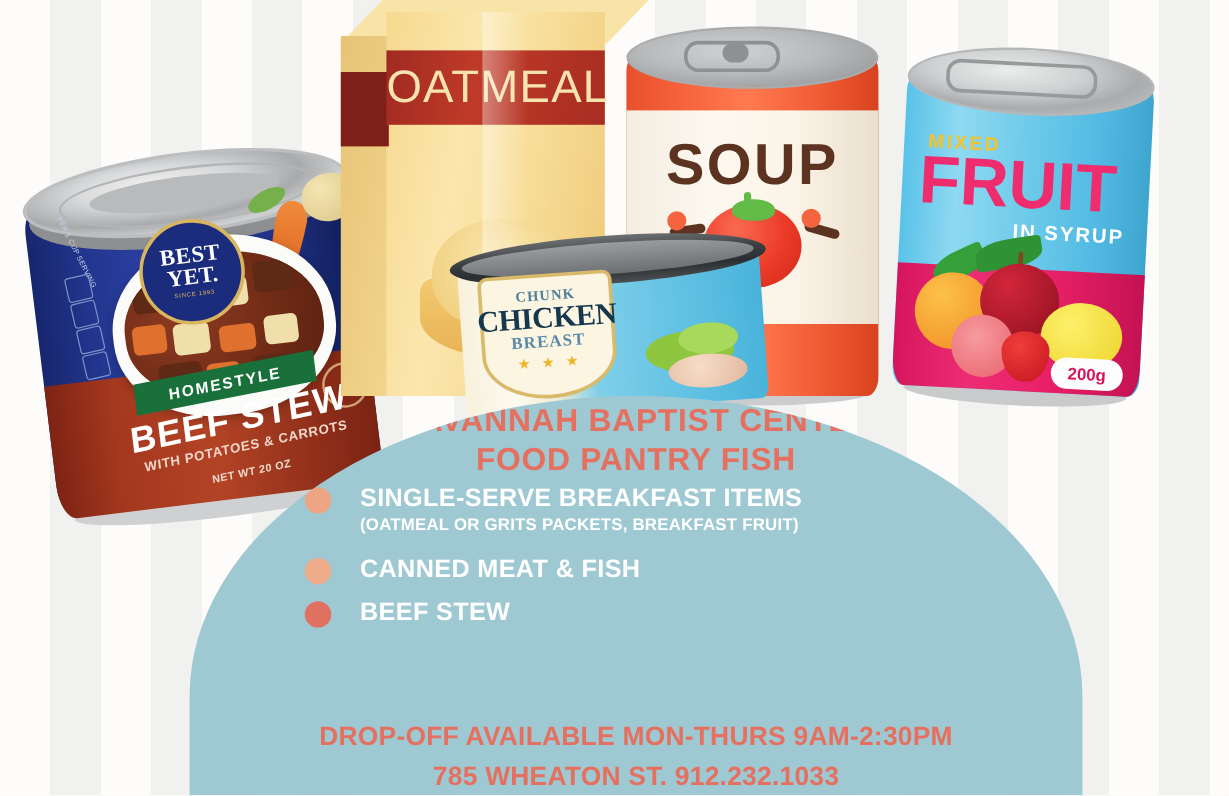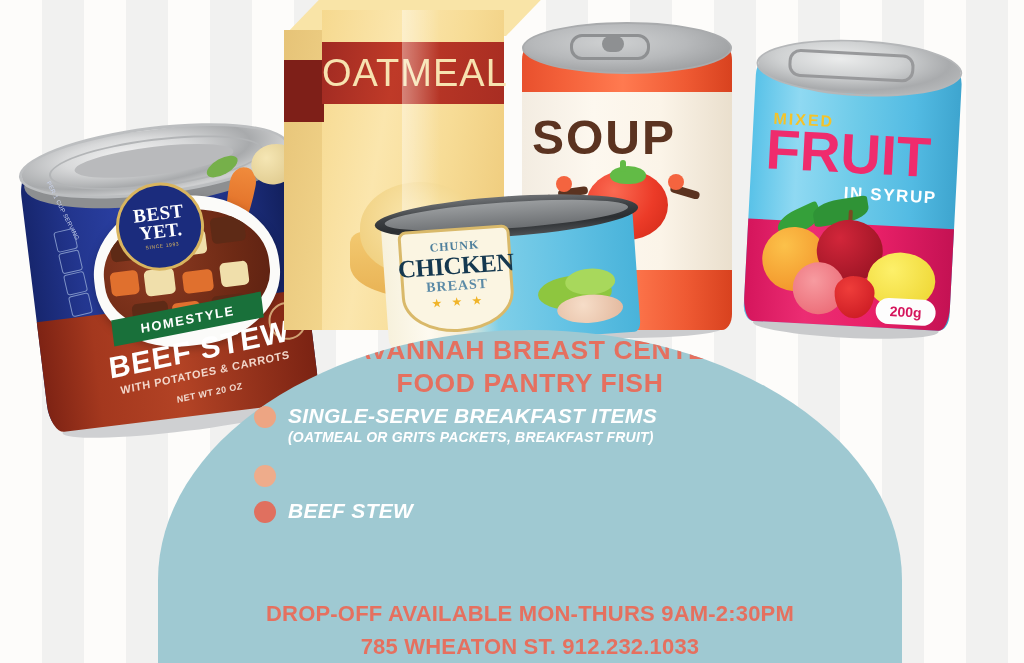--- a/index.html
+++ b/index.html
@@ -101,21 +101,21 @@
      border-radius:10px/16px;}
   #soup .label{position:absolute;left:8px;top:74px;width:210px;height:178px;
      background:linear-gradient(90deg,#f3ece1 0%,#fdf8ef 34%,#fbf4e8 66%,#eadfcd 100%);}
   #soup .lid{position:absolute;left:8px;top:4px;width:210px;height:52px;
      background:radial-gradient(ellipse at 42% 38%,#cfd1d2 0%,#b7b9bb 45%,#9d9fa1 78%,#b9bbbd 100%);
      border-radius:50%;border:2px solid #a9abad;box-sizing:border-box;}
   #soup .tab{position:absolute;left:56px;top:16px;width:74px;height:20px;
      border:3px solid #8e9092;border-radius:12px;}
   #soup .tab2{position:absolute;left:88px;top:18px;width:22px;height:16px;
      background:#8e9092;border-radius:8px;}
-  #soup .word{position:absolute;left:18px;top:92px;width:190px;
+  #soup .word{position:absolute;left:18px;top:92px;width:190px;text-align:center;
      color:#5b3320;font-size:48px;font-weight:bold;letter-spacing:2px;
      font-family:"Liberation Sans", sans-serif;}
   #soup .tomato{position:absolute;left:72px;top:152px;width:82px;height:70px;
      background:radial-gradient(circle at 34% 30%,#fa6a52 0%,#ec3b28 55%,#cf2817 100%);
      border-radius:50%;}
   #soup .tleaf{position:absolute;left:96px;top:148px;width:36px;height:18px;background:#62bb46;
      border-radius:50% 50% 44% 44%;}
   #soup .tleaf2{position:absolute;left:106px;top:142px;width:6px;height:12px;background:#62bb46;border-radius:3px;}
   #soup .arm{position:absolute;width:30px;height:8px;background:#5b3320;border-radius:4px;}
   #soup .hand{position:absolute;width:16px;height:16px;background:#f4643f;border-radius:50%;}
@@ -186,21 +186,21 @@
   
   #panel{position:absolute;left:158px;top:330px;width:744px;height:333px;
      background:#9fc9d2;border-radius:372px 372px 0 0 / 250px 250px 0 0;overflow:hidden;}
 
   #heading{position:absolute;left:0;top:4px;width:100%;text-align:center;
      color:#e5705f;font-size:26.5px;font-weight:bold;letter-spacing:.6px;line-height:33px;}
 
   .bullets{position:absolute;left:96px;top:74px;width:600px;}
   .brow{display:flex;align-items:flex-start;margin-bottom:2px;}
   .dot{width:22px;height:22px;border-radius:50%;flex:0 0 auto;margin-top:2px;}
-  .btext{margin-left:12px;font-style:italic;}
+  .btext{margin-left:24px;}
   .blabel{color:#ffffff;font-size:21px;font-weight:bold;letter-spacing:.3px;line-height:24px;}
   .bsub{color:#ffffff;font-size:14px;font-weight:bold;letter-spacing:.2px;margin-top:1px;}
   .gap{height:16px;}
 
   #footer{position:absolute;left:0;bottom:0px;width:100%;text-align:center;
      color:#e5705f;font-size:22px;font-weight:bold;letter-spacing:.2px;line-height:33px;}
 </style>
 </head>
 <body>
 
@@ -320,38 +320,41 @@
     <div class="grapefruit"></div>
     <div class="strawberry"></div>
     <div class="weight">200g</div>
     <div class="lid"></div>
     <div class="tabring"></div>
   </div>
 
   <div id="panel">
 
     <div id="heading">
-      <div>SAVANNAH BREAST CENTER</div>
+      <div>SAVANNAH BAPTIST CENTER</div>
       <div>FOOD PANTRY FISH</div>
     </div>
 
     <div class="bullets">
 
       <div class="brow">
         <div class="dot" style="background:#eda583"></div>
         <div class="btext">
           <div class="blabel">SINGLE-SERVE BREAKFAST ITEMS</div>
           <div class="bsub">(OATMEAL OR GRITS PACKETS, BREAKFAST FRUIT)</div>
         </div>
       </div>
 
       <div class="gap"></div>
 
       <div class="brow">
         <div class="dot" style="background:#eeac8b"></div>
+        <div class="btext">
+          <div class="blabel">CANNED MEAT &amp; FISH</div>
+        </div>
       </div>
 
       <div class="brow" style="margin-top:12px">
         <div class="dot" style="background:#e0705f"></div>
         <div class="btext">
           <div class="blabel">BEEF STEW</div>
         </div>
       </div>
 
 

